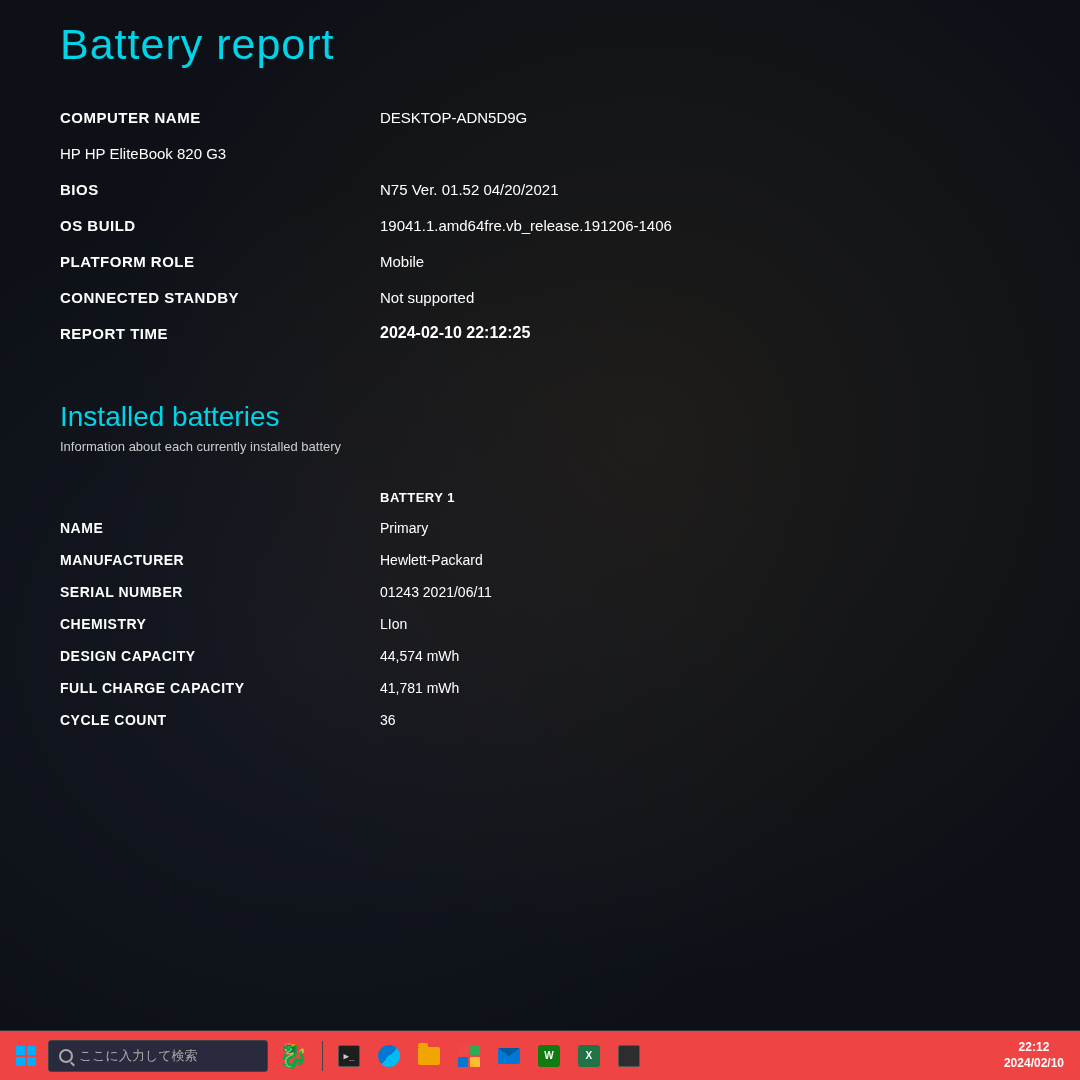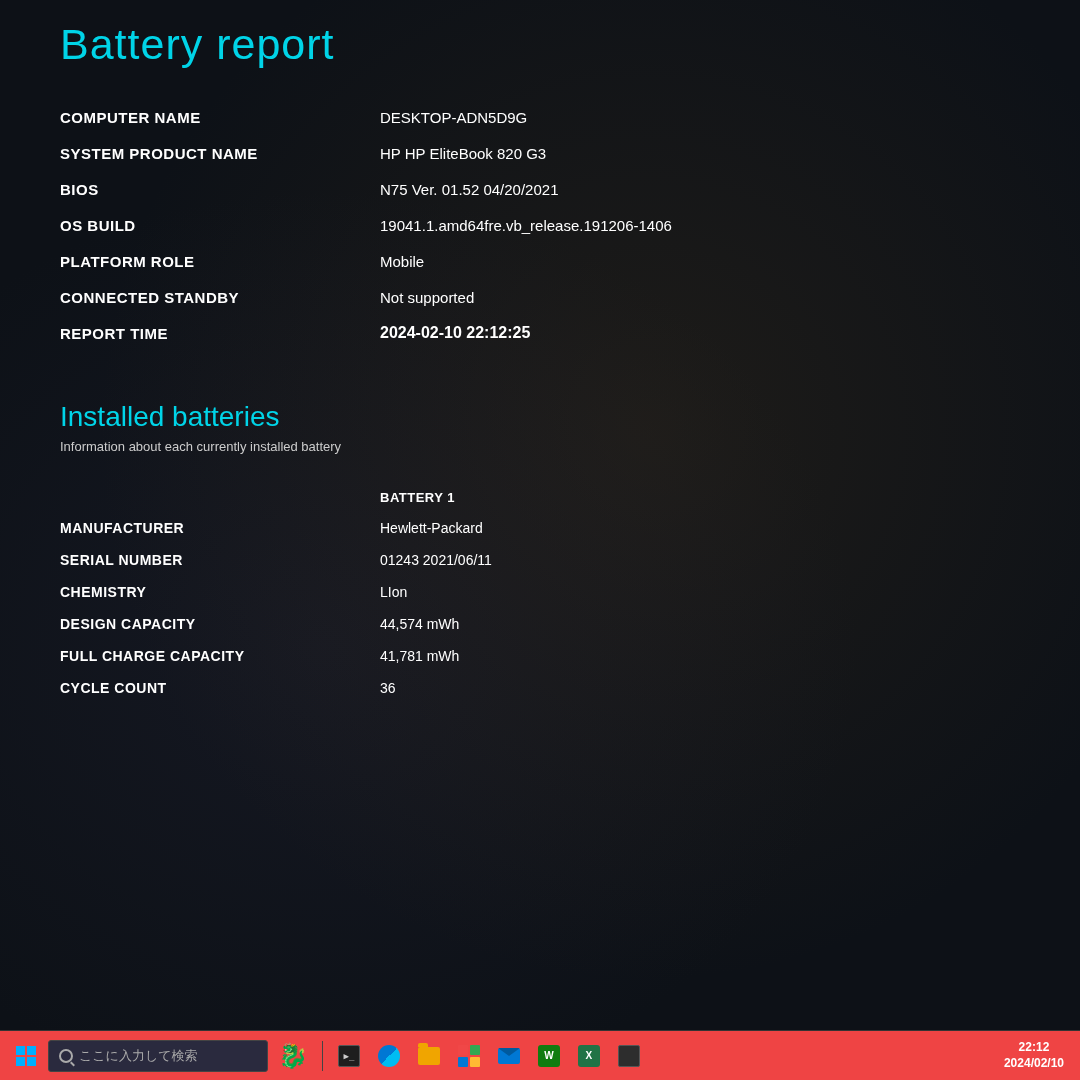--- a/index.html
+++ b/index.html
@@ -309,21 +309,20 @@
 
   <h1 class="page-title">Battery report</h1>
 
   <div class="system-info">
 
   <div class="info-row">
       <span class="info-label">COMPUTER NAME</span>
       <span class="info-value">DESKTOP-ADN5D9G</span>
     </div>
       <div class="info-row">
-      <span class="info-label">SYSTEM PRODUCT NAME</span>
       <span class="info-value">HP HP EliteBook 820 G3</span>
     </div>
       <div class="info-row">
       <span class="info-label">BIOS</span>
       <span class="info-value">N75 Ver. 01.52 04/20/2021</span>
     </div>
       <div class="info-row">
       <span class="info-label">OS BUILD</span>
       <span class="info-value">19041.1.amd64fre.vb_release.191206-1406</span>
     </div>
@@ -339,20 +338,24 @@
       <span class="info-label">REPORT TIME</span>
       <span class="info-value bold">2024-02-10  22:12:25</span>
     </div>
     </div>
 
   <div class="battery-section">
     <h2 class="section-heading">Installed batteries</h2>
     <p class="section-subtext">Information about each currently installed battery</p>
 
   <div class="battery-header">BATTERY 1</div>
+      <div class="battery-row">
+      <span class="battery-label">NAME</span>
+      <span class="battery-value">Primary</span>
+    </div>
       <div class="battery-row">
       <span class="battery-label">MANUFACTURER</span>
       <span class="battery-value">Hewlett-Packard</span>
     </div>
       <div class="battery-row">
       <span class="battery-label">SERIAL NUMBER</span>
       <span class="battery-value">01243 2021/06/11</span>
     </div>
       <div class="battery-row">
       <span class="battery-label">CHEMISTRY</span>

